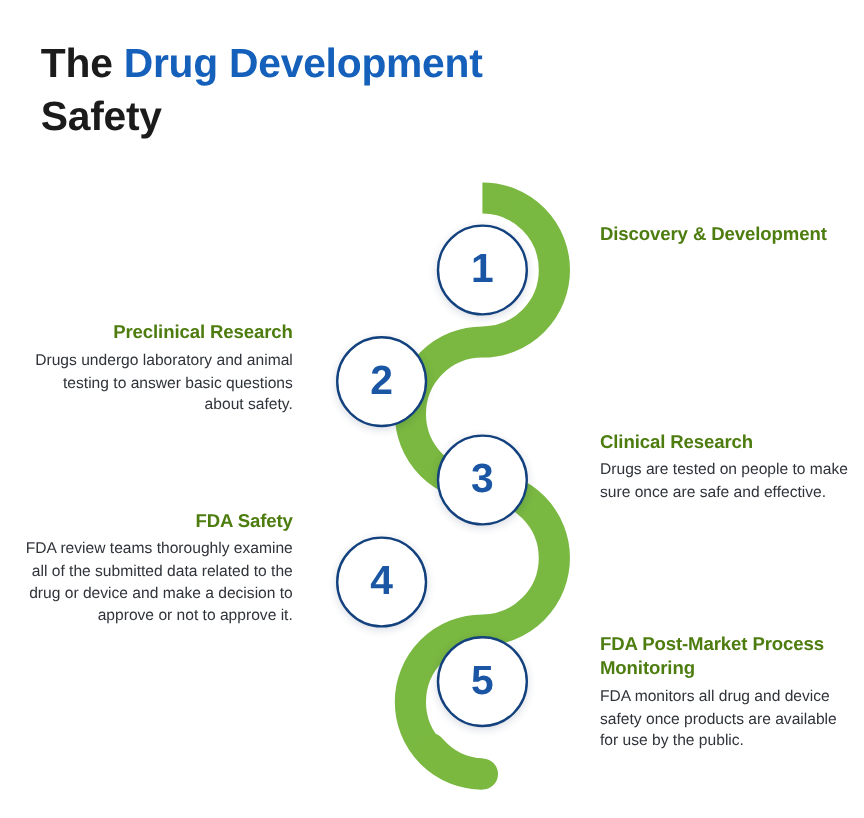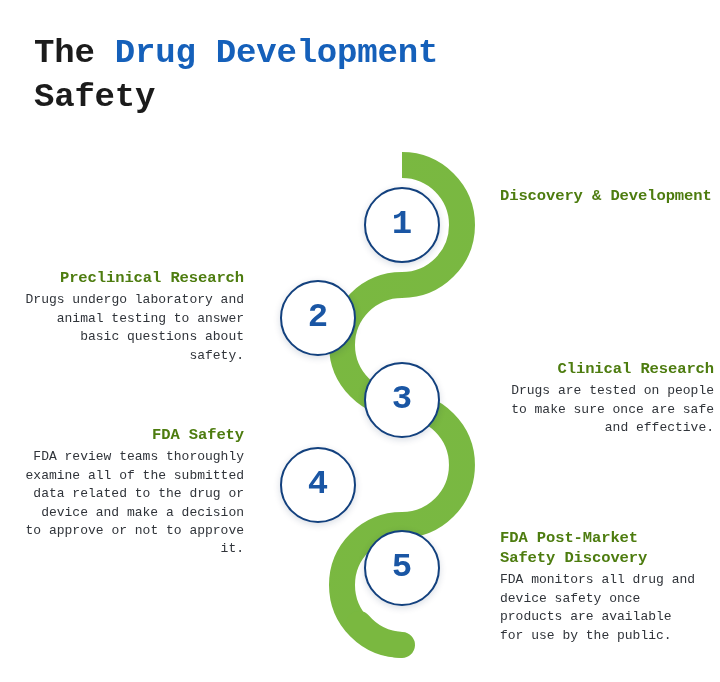--- a/index.html
+++ b/index.html
@@ -12,21 +12,20 @@
     height: 682px;
     font-family: "Liberation Sans", sans-serif;
     overflow: hidden;
     position: relative;
   }
   #canvas {
     position: relative;
     width: 720px;
     height: 682px;
     background: #ffffff;
-    font-family: Liberation Mono, monospace;
   }
 
   
   .title {
     position: absolute;
     left: 34px;
     top: 32px;
     width: 470px;
     font-size: 34px;
     line-height: 1.28;
@@ -141,28 +140,28 @@
 
   <div class="step-label right" style="left:500px; top:186px;">
     <div class="step-head">Discovery &amp; Development</div>
   </div>
 
   <div class="step-label left" style="left:20px; top:268px; width:224px;">
     <div class="step-head">Preclinical Research</div>
     <div class="step-body">Drugs undergo laboratory and animal testing to answer basic questions about safety.</div>
   </div>
 
-  <div class="step-label right" style="left:500px; top:359px;text-align:right;">
+  <div class="step-label right" style="left:500px; top:359px;">
     <div class="step-head">Clinical Research</div>
     <div class="step-body">Drugs are tested on people to make sure once are safe and effective.</div>
   </div>
 
   <div class="step-label left" style="left:20px; top:425px; width:224px;">
     <div class="step-head">FDA Safety</div>
     <div class="step-body">FDA review teams thoroughly examine all of the submitted data related to the drug or device and make a decision to approve or not to approve it.</div>
   </div>
 
   <div class="step-label right" style="left:500px; top:528px; width:200px;">
-    <div class="step-head">FDA Post-Market Safety Discovery</div>
+    <div class="step-head">FDA Post-Market Process Monitoring</div>
     <div class="step-body">FDA monitors all drug and device safety once products are available for use by the public.</div>
   </div>
 
 </div>
 
 </body></html>

